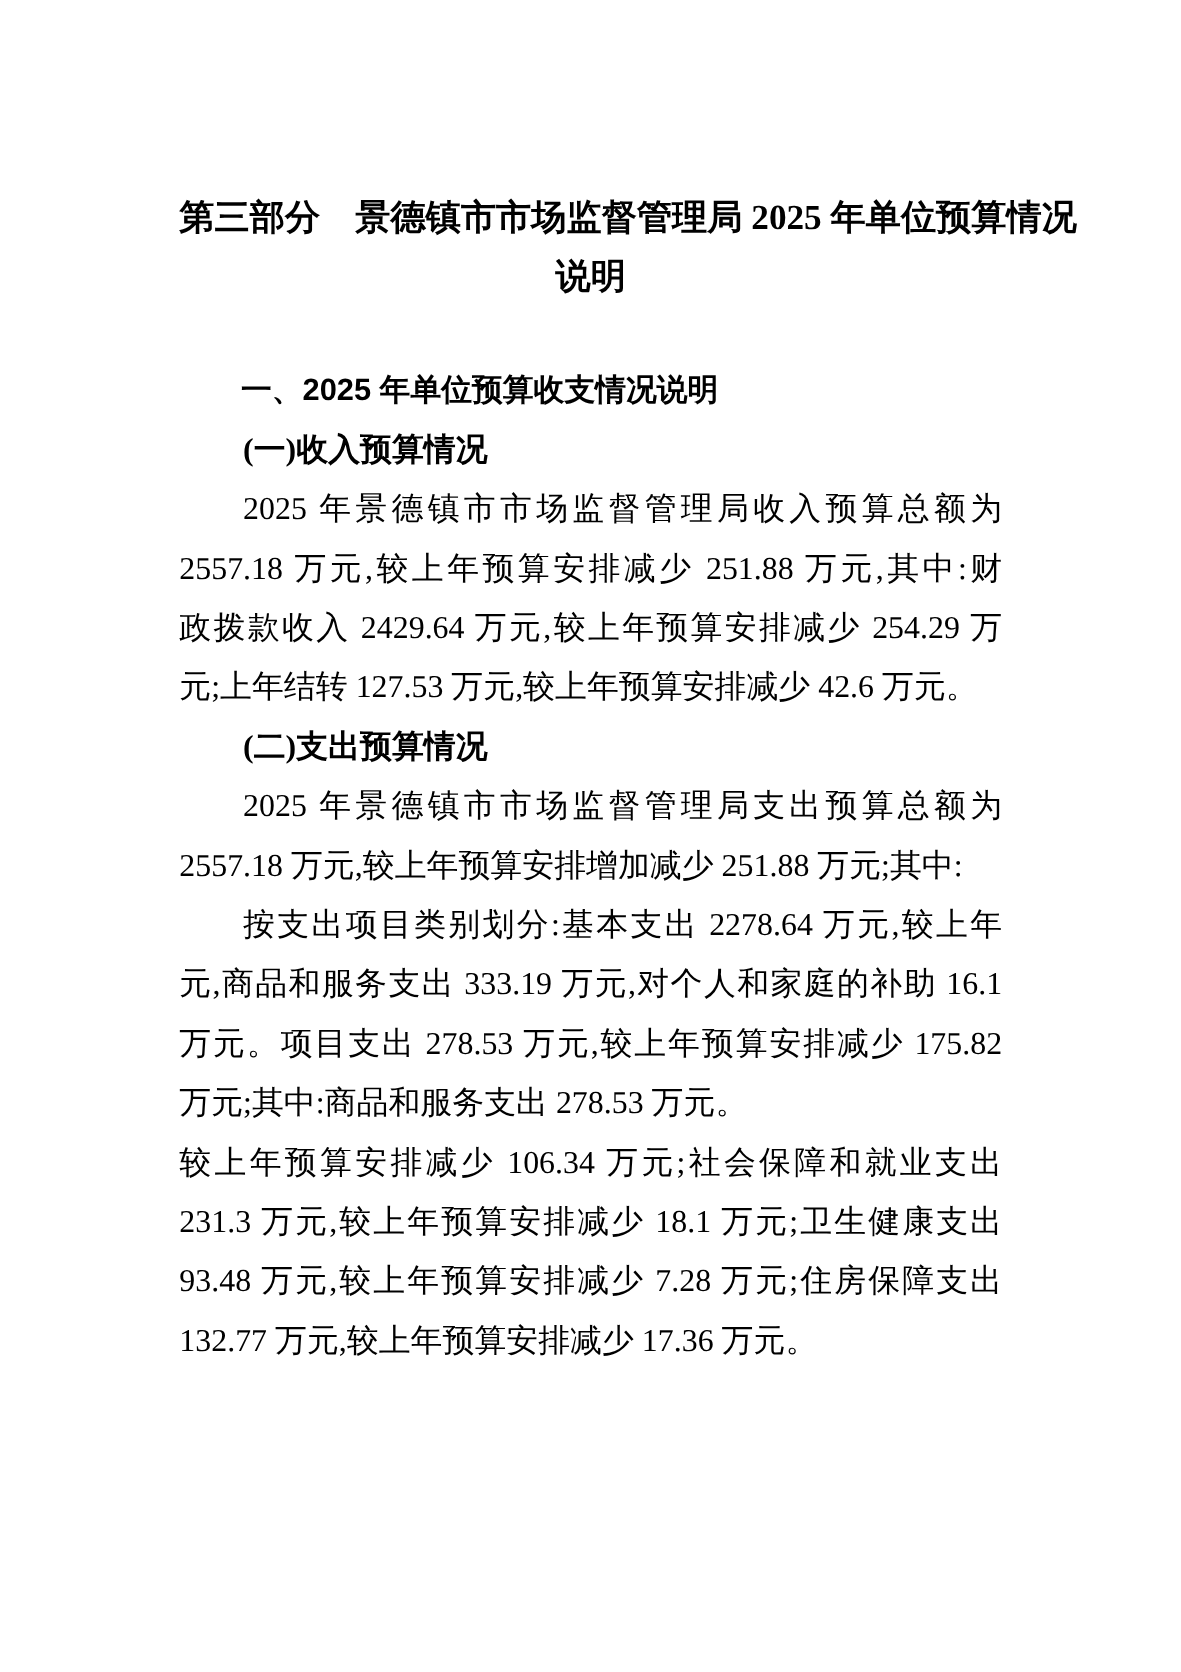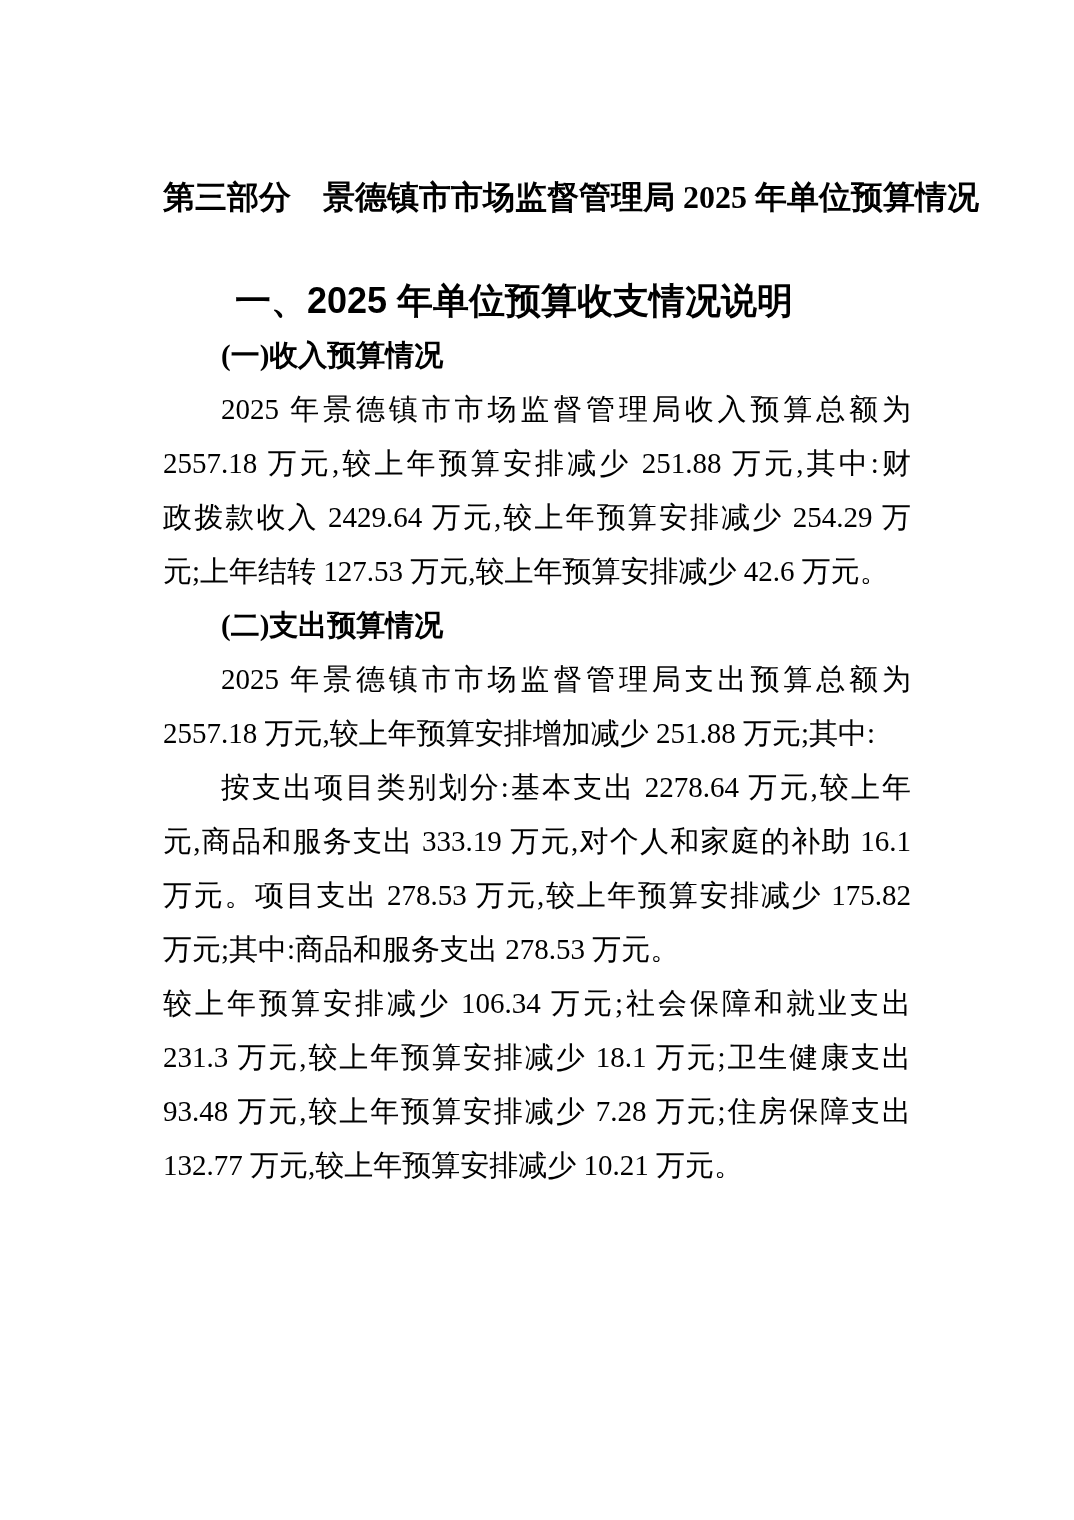--- a/index.html
+++ b/index.html
@@ -26,21 +26,21 @@
     line-height: 54px;
     font-family: "Liberation Serif", "DejaVu Serif", serif;
   }
   .title-line {
     white-space: nowrap;
   }
   .h1 {
     margin-top: 50px;
     font-family: "Liberation Sans", "DejaVu Sans", sans-serif;
     font-weight: bold;
-    font-size: 36px;
+    font-size: 28px;
     line-height: 54px;
     text-indent: 2em;
     white-space: nowrap;
   }
   .sub-heading {
     font-weight: bold;
     font-size: 29px;
     line-height: 54px;
     text-indent: 2em;
     white-space: nowrap;
@@ -64,20 +64,21 @@
     text-align-last: left;
   }
 </style>
 </head>
 <body>
 
 <div class="page">
 
   <div class="doc-title">
     <div class="title-line">第三部分　景德镇市市场监督管理局 2025 年单位预算情况</div>
+    <div class="title-line">说明</div>
   </div>
 
   <div class="h1">一、2025 年单位预算收支情况说明</div>
 
   <div class="sub-heading">(一)收入预算情况</div>
 
   <div class="para">
     <div class="line first">2025 年景德镇市市场监督管理局收入预算总额为</div>
     <div class="line">2557.18 万元,较上年预算安排减少 251.88 万元,其中:财</div>
     <div class="line">政拨款收入 2429.64 万元,较上年预算安排减少 254.29 万</div>
@@ -95,16 +96,16 @@
     <div class="line first">按支出项目类别划分:基本支出 2278.64 万元,较上年</div>
     <div class="line">元,商品和服务支出 333.19 万元,对个人和家庭的补助 16.1</div>
     <div class="line">万元。项目支出 278.53 万元,较上年预算安排减少 175.82</div>
     <div class="line end">万元;其中:商品和服务支出 278.53 万元。</div>
   </div>
 
   <div class="para">
     <div class="line">较上年预算安排减少 106.34 万元;社会保障和就业支出</div>
     <div class="line">231.3 万元,较上年预算安排减少 18.1 万元;卫生健康支出</div>
     <div class="line">93.48 万元,较上年预算安排减少 7.28 万元;住房保障支出</div>
-    <div class="line end">132.77 万元,较上年预算安排减少 10.21 万元。</div>
+    <div class="line end">132.77 万元,较上年预算安排减少 17.36 万元。</div>
   </div>
 
 </div>
 
 </body></html>

